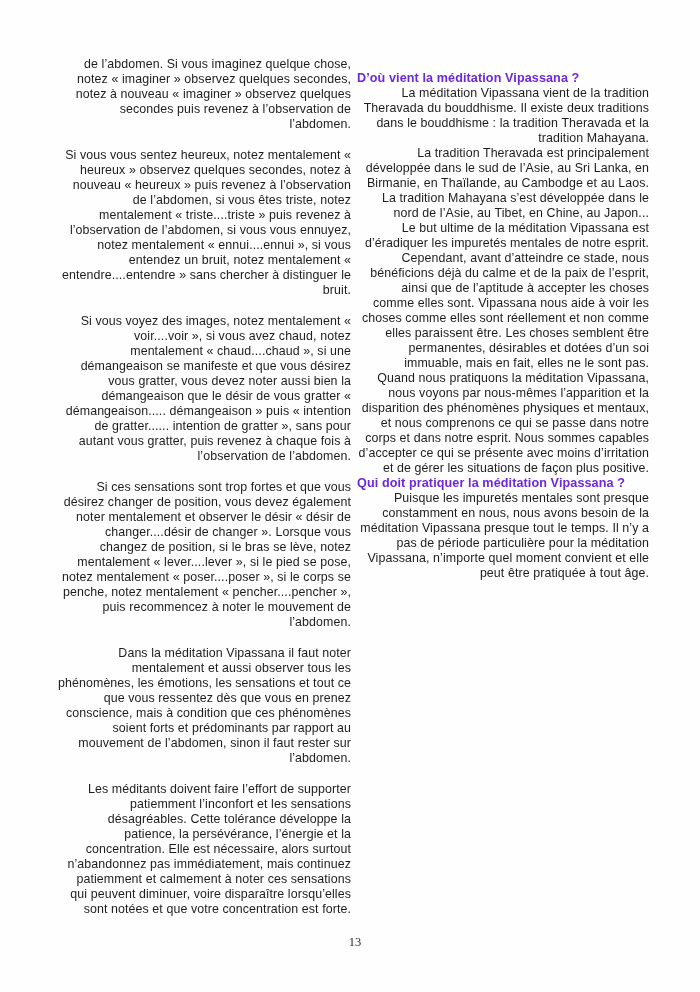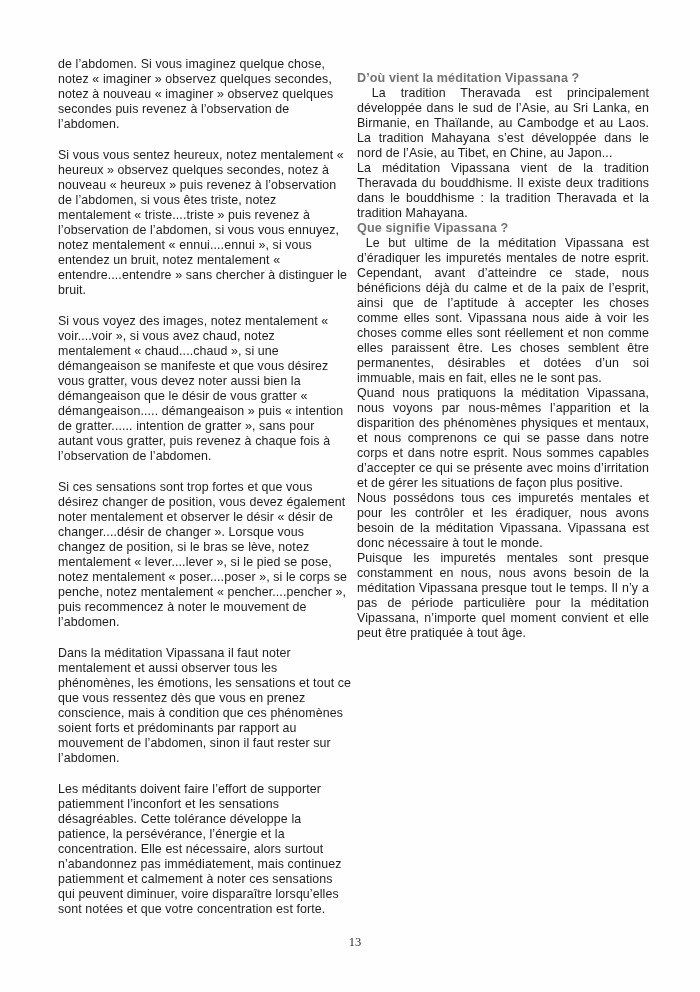--- a/index.html
+++ b/index.html
@@ -31,34 +31,35 @@
     text-align: left;
   }
   .col-right {
     left: 357px;
     top: 71px;
     width: 292px;
     text-align: justify;
   }
   .col p {
     margin: 0;
+    text-align: right;
   }
   .col-left p {
     margin-bottom: 16px;
   }
   .col-left p:last-child {
     margin-bottom: 0;
   }
   .col-right h3 {
     font-size: 12.6px;
     line-height: 15px;
     font-weight: bold;
     margin: 0;
     text-align: left;
-    color: #737373;
+    color: #6d28d9;
     letter-spacing: 0.1px;
   }
   .h-origin { margin: 0 0 8px 0; }
   .h-meaning { margin: 6px 0 8px 0; }
   .h-effects { margin: 15px 0 0 0; }
   .h-who { margin: 13px 0 0 0; }
   .h-when { margin: 1px 0 0 0; }
   .page-number {
     position: absolute;
     top: 935px;
@@ -79,28 +80,27 @@
     <p>de l’abdomen. Si vous imaginez quelque chose, notez « imaginer » observez quelques secondes, notez à nouveau « imaginer » observez quelques secondes puis revenez à l’observation de l’abdomen.</p>
     <p>Si vous vous sentez heureux, notez mentalement « heureux » observez quelques secondes, notez à nouveau « heureux » puis revenez à l’observation de l’abdomen, si vous êtes triste, notez mentalement « triste....triste » puis revenez à l’observation de l’abdomen, si vous vous ennuyez, notez mentalement « ennui....ennui », si vous entendez un bruit, notez mentalement « entendre....entendre » sans chercher à distinguer le bruit.</p>
     <p>Si vous voyez des images, notez mentalement « voir....voir », si vous avez chaud, notez mentalement « chaud....chaud », si une démangeaison se manifeste et que vous désirez vous gratter, vous devez noter aussi bien la démangeaison que le désir de vous gratter « démangeaison..... démangeaison » puis « intention de gratter...... intention de gratter », sans pour autant vous gratter, puis revenez à chaque fois à l’observation de l’abdomen.</p>
     <p>Si ces sensations sont trop fortes et que vous désirez changer de position, vous devez également noter mentalement et observer le désir « désir de changer....désir de changer ». Lorsque vous changez de position, si le bras se lève, notez mentalement « lever....lever », si le pied se pose, notez mentalement « poser....poser », si le corps se penche, notez mentalement « pencher....pencher », puis recommencez à noter le mouvement de l’abdomen.</p>
     <p>Dans la méditation Vipassana il faut noter mentalement et aussi observer tous les phénomènes, les émotions, les sensations et tout ce que vous ressentez dès que vous en prenez conscience, mais à condition que ces phénomènes soient forts et prédominants par rapport au mouvement de l’abdomen, sinon il faut rester sur l’abdomen.</p>
     <p>Les méditants doivent faire l’effort de supporter patiemment l’inconfort et les sensations désagréables. Cette tolérance développe la patience, la persévérance, l’énergie et la concentration. Elle est nécessaire, alors surtout n’abandonnez pas immédiatement, mais continuez patiemment et calmement à noter ces sensations qui peuvent diminuer, voire disparaître lorsqu’elles sont notées et que votre concentration est forte.</p>
   </div>
 
   <div class="col col-right">
     <h3 class="h-origin">D’où vient la méditation Vipassana&nbsp;?</h3>
+    <p>La méditation Vipassana vient de la tradition Theravada du bouddhisme. Il existe deux traditions dans le bouddhisme : la tradition Theravada et la tradition Mahayana.</p>
     <p>&nbsp;La tradition Theravada est principalement développée dans le sud de l’Asie, au Sri Lanka, en Birmanie, en Thaïlande, au Cambodge et au Laos. La tradition Mahayana s’est développée dans le nord de l’Asie, au Tibet, en Chine, au Japon...</p>
-    <p>La méditation Vipassana vient de la tradition Theravada du bouddhisme. Il existe deux traditions dans le bouddhisme : la tradition Theravada et la tradition Mahayana.</p>
 
-    <h3 class="h-meaning">Que signifie Vipassana&nbsp;?</h3>
 
     <p>&nbsp;Le but ultime de la méditation Vipassana est d’éradiquer les impuretés mentales de notre esprit. Cependant, avant d’atteindre ce stade, nous bénéficions déjà du calme et de la paix de l’esprit, ainsi que de l’aptitude à accepter les choses comme elles sont. Vipassana nous aide à voir les choses comme elles sont réellement et non comme elles paraissent être. Les choses semblent être permanentes, désirables et dotées d’un soi immuable, mais en fait, elles ne le sont pas.</p>
     <p>Quand nous pratiquons la méditation Vipassana, nous voyons par nous-mêmes l’apparition et la disparition des phénomènes physiques et mentaux, et nous comprenons ce qui se passe dans notre corps et dans notre esprit. Nous sommes capables d’accepter ce qui se présente avec moins d’irritation et de gérer les situations de façon plus positive.</p>
 
-    <p>Nous possédons tous ces impuretés mentales et pour les contrôler et les éradiquer, nous avons besoin de la méditation Vipassana. Vipassana est donc nécessaire à tout le monde.</p>
+    <h3 class="h-who">Qui doit pratiquer la méditation Vipassana&nbsp;?</h3>
 
     <p>Puisque les impuretés mentales sont presque constamment en nous, nous avons besoin de la méditation Vipassana presque tout le temps. Il n’y a pas de période particulière pour la méditation Vipassana, n’importe quel moment convient et elle peut être pratiquée à tout âge.</p>
   </div>
 
   <div class="page-number">13</div>
 
 </div>
 
 </body></html>

